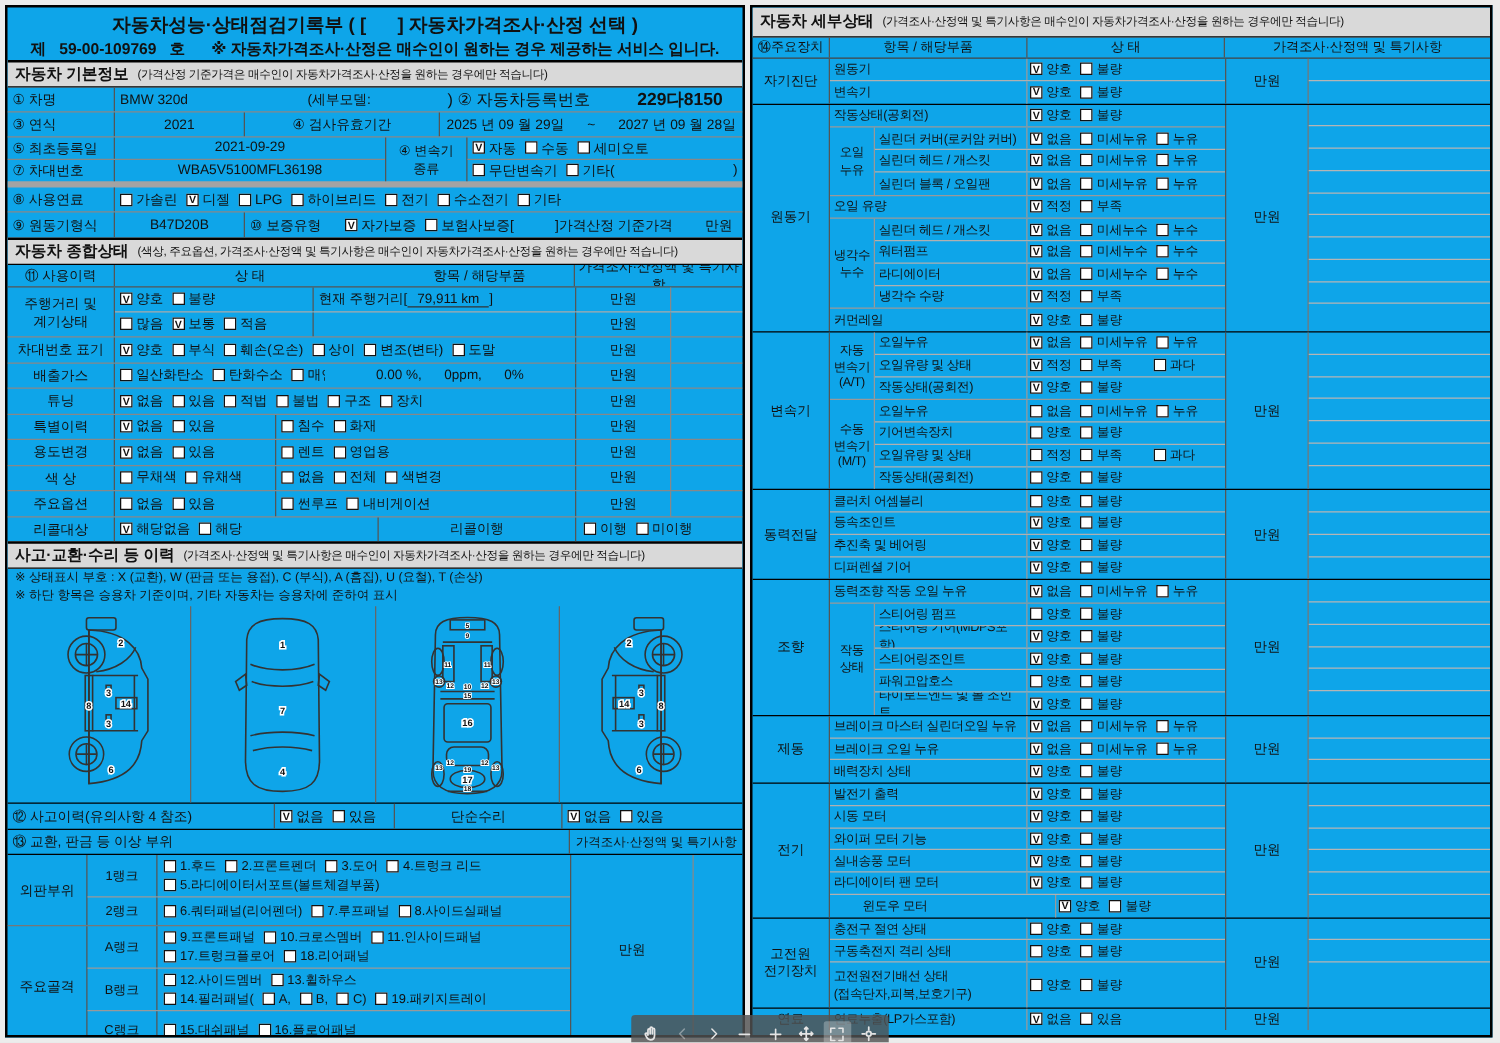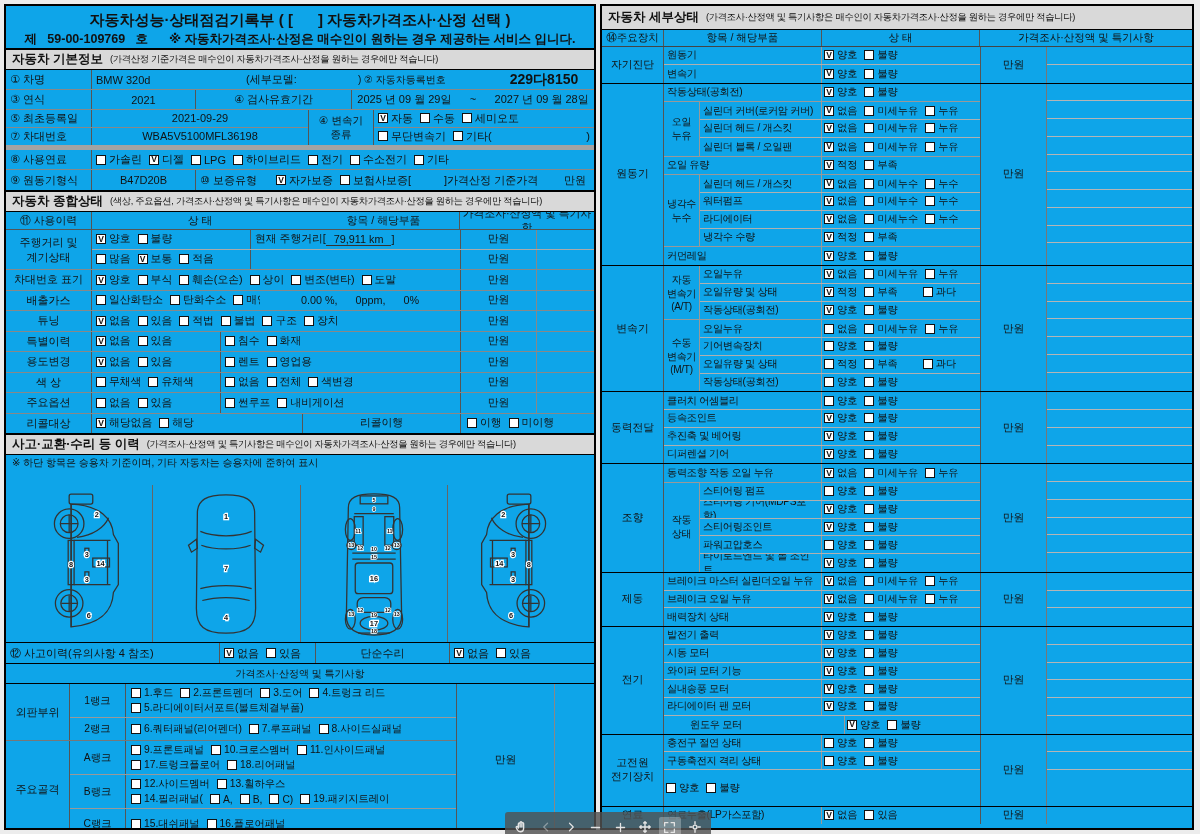--- a/index.html
+++ b/index.html
@@ -106,21 +106,21 @@
 
     <div class="bar">
       <span>자동차 기본정보</span>
       <span class="note">(가격산정 기준가격은 매수인이 자동차가격조사·산정을 원하는 경우에만 적습니다)</span>
     </div>
     <div id="basic-table">
         <div class="brow">
           <div class="c blabel">① 차명</div>
           <div class="c" style="width: 150px;">BMW 320d</div>
           <div class="c" style="width: 112px;">(세부모델:</div>
-          <div class="c" style="width: 140px; font-size: 10px;">) ② 자동차등록번호</div>
+          <div class="c" style="width: 140px; font-size: 13px;">) ② 자동차등록번호</div>
           <div class="c ctr plate" style="flex: 1 1 0%;">229다8150</div>
         </div>
         <div class="brow">
           <div class="c blabel">③ 연식</div>
           <div class="c ctr br" style="width: 104px;">2021</div>
           <div class="c ctr br" style="width: 156px;">④ 검사유효기간</div>
           <div class="c ctr sp" style="flex: 1 1 0%;">2025 년 09 월 29일      ~      2027 년 09 월 28일</div>
         </div>
         <div id="seg34">
           <div class="lrows">
@@ -517,20 +517,21 @@
             </div>
           </div>
         </div>
       </div>
 
     <div class="bar">
       <span>사고·교환·수리 등 이력</span>
       <span class="note">(가격조사·산정액 및 특기사항은 매수인이 자동차가격조사·산정을 원하는 경우에만 적습니다)</span>
     </div>
     <div id="acc-notes">
+      <div>※ 상태표시 부호 : X (교환), W (판금 또는 용접), C (부식), A (흠집), U (요철), T (손상)</div>
       <div>※ 하단 항목은 승용차 기준이며, 기타 자동차는 승용차에 준하여 표시</div>
     </div>
 
     <div id="diagrams">
 
       <div class="diacell">
         <svg class="dia" width="118" height="148" viewBox="0 0 120 150">
           <rect x="50" y="4" width="24" height="10" rx="2"></rect>
           <path d="M52,14 C82,15 94,30 95,45 L100,54 L100,96 L95,104 C94,122 84,136 52,139 Z"></path>
           <path d="M52,14 L52,139"></path>
@@ -657,20 +658,21 @@
             <span class="lb">없음</span>
           </span>
           <span class="cb">
             <span class="box"></span>
             <span class="lb">있음</span>
           </span>
         </div>
     </div>
 
     <div id="rank-header">
+      <div class="c" style="width:450px;border-right:1px solid #555">⑬ 교환, 판금 등 이상 부위</div>
       <div class="c ctr" style="flex:1;font-size:10px">가격조사·산정액 및 특기사항</div>
     </div>
 
     <div id="ranks">
       <div id="ranks-left">
           <div class="rgroup">
             <div class="rglabel">외판부위</div>
             <div class="rrows">
               <div class="rrow" style="height: 34px;">
                 <div class="rank">1랭크</div>
@@ -1556,20 +1558,22 @@
                       <span class="box"></span>
                       <span class="lb">양호</span>
                     </span>
                     <span class="cb">
                       <span class="box"></span>
                       <span class="lb">불량</span>
                     </span>
                   </div>
                 </div>
                 <div class="drow" style="height: 35.5px;">
+                  <div class="icell pre" style="width: 158px;">고전원전기배선 상태
+(접속단자,피복,보호기구)</div>
                   <div class="scell">
                     <span class="cb">
                       <span class="box"></span>
                       <span class="lb">양호</span>
                     </span>
                     <span class="cb">
                       <span class="box"></span>
                       <span class="lb">불량</span>
                     </span>
                   </div>

